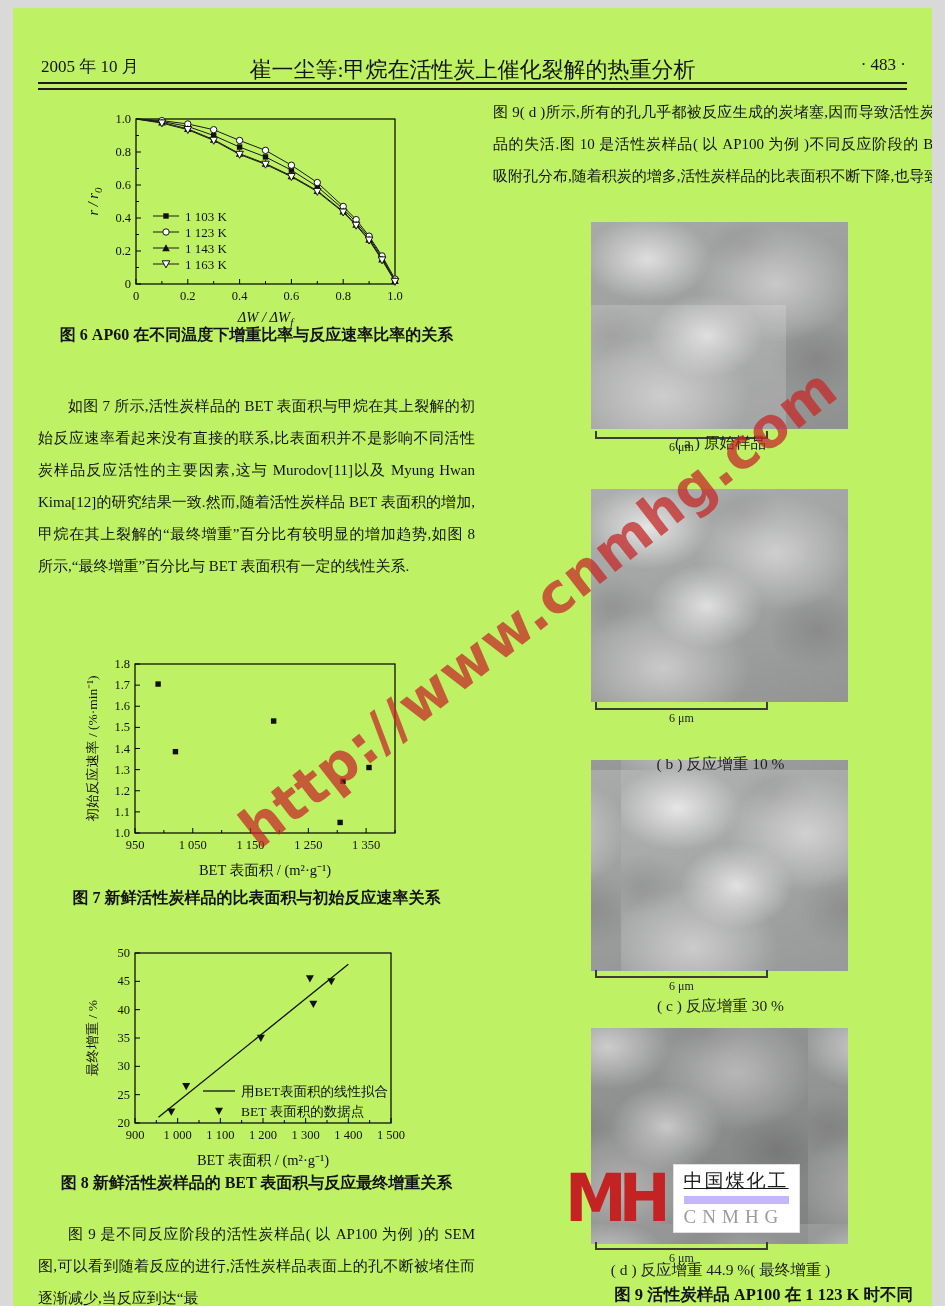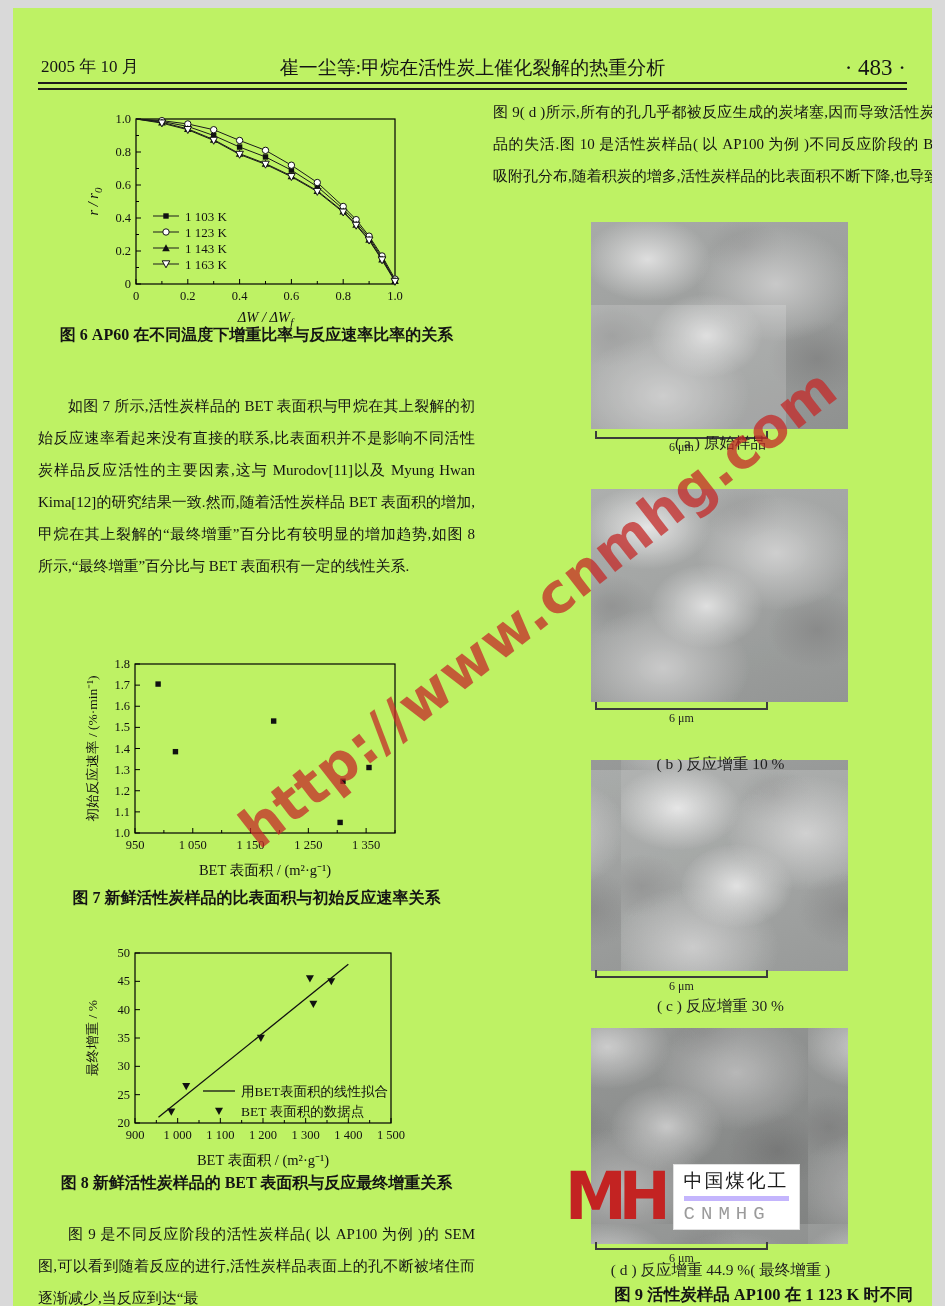--- a/index.html
+++ b/index.html
@@ -1,22 +1,22 @@
 <!DOCTYPE html>
 <html><head>
 <meta charset="utf-8">
 <style>
   html,body{margin:0;padding:0;background:#d9d9d9;}
   .page{position:relative;width:919px;height:1306px;background:#bef264;margin:8px auto;
         font-family:"Liberation Serif",serif;color:#141414;overflow:hidden;}
 
   
   .hdr-date{position:absolute;left:28px;top:47px;font-size:17px;}
-  .hdr-title{position:absolute;left:0;right:0;top:47px;text-align:center;font-size:19px;}
-  .hdr-page{position:absolute;right:26px;top:47px;font-size:23px;}
+  .hdr-title{position:absolute;left:0;right:0;top:47px;text-align:center;font-size:22px;}
+  .hdr-page{position:absolute;right:26px;top:47px;font-size:17px;}
   .hdr-rule{position:absolute;left:25px;right:25px;top:74px;height:4px;
             border-top:2px solid #1c1c1c;border-bottom:2.6px solid #1c1c1c;}
 
   
   .para{position:absolute;font-size:15px;line-height:32px;text-align:justify;}
   .indent{text-indent:2em;}
 
   
   .figcap{position:absolute;left:25px;width:437px;text-align:center;font-weight:bold;font-size:16px;}
   .figcap9{position:absolute;left:520px;width:380px;text-align:right;font-weight:bold;font-size:16.5px;}
@@ -53,22 +53,22 @@
      transform:rotate(-38deg);transform-origin:left bottom;
      font-family:"DejaVu Sans",sans-serif;font-weight:bold;font-size:55px;
      letter-spacing:1px;color:rgba(196,42,40,0.75);white-space:nowrap;pointer-events:none;}
 
   
   .logo{position:absolute;left:552px;top:1156px;display:flex;align-items:center;z-index:6;}
   .logo-mark{font-family:"DejaVu Sans",sans-serif;font-weight:bold;font-size:62px;line-height:64px;
      color:#c32322;letter-spacing:-8px;transform:scaleY(1.06);}
   .logo-box{margin-left:10px;background:#ffffff;border:1px solid #e0e0e0;padding:3px 10px 4px 10px;}
   .logo-cn{font-family:"Liberation Sans",sans-serif;font-size:19px;color:#1b1b1b;letter-spacing:2px;
-     border-bottom:5px solid #c4b5fd;padding-bottom:2px;}
-  .logo-en{font-family:Liberation Mono, monospace;font-size:19px;color:#9b9b9b;letter-spacing:6px;margin-top:2px;}
+     border-bottom:8px solid #c4b5fd;padding-bottom:2px;text-decoration:underline;}
+  .logo-en{font-family:Liberation Serif, serif;font-size:19px;color:#9b9b9b;letter-spacing:6px;margin-top:2px;}
 </style>
 </head>
 <body>
 
 <div class="page">
 
   <div class="hdr-date">2005 年 10 月</div>
   <div class="hdr-title">崔一尘等:甲烷在活性炭上催化裂解的热重分析</div>
   <div class="hdr-page">· 483 ·</div>
   <div class="hdr-rule"></div>

